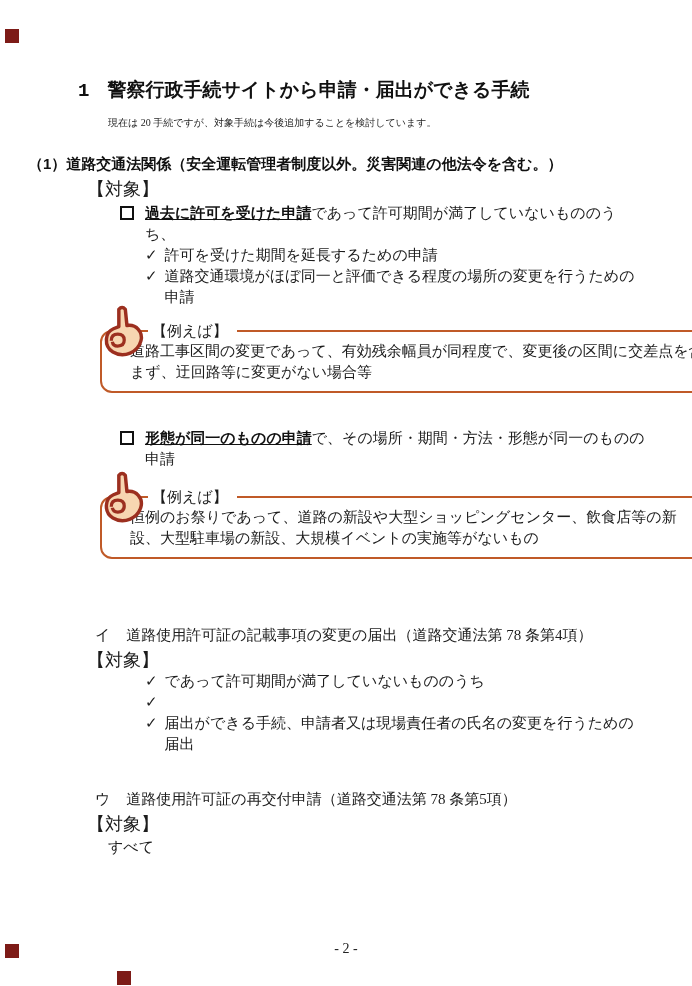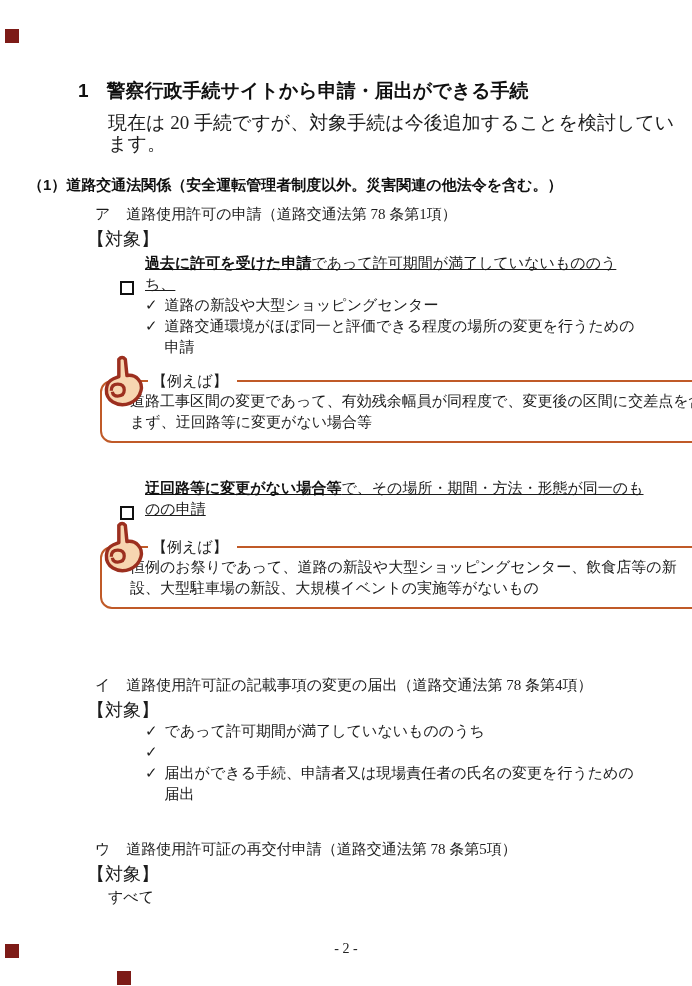--- a/index.html
+++ b/index.html
@@ -8,34 +8,34 @@
     width:692px;height:986px;
     background:#ffffff;
     overflow:hidden;
     font-family:"Liberation Serif","DejaVu Serif",serif;
     color:#1c1c1c;
     box-sizing:border-box;
   }
   .gothic{font-family:"Liberation Sans","DejaVu Sans",sans-serif;font-weight:bold;}
   .content{padding-top:78px;}
 
-  .doc-title{margin:0 0 0 78px;font-size:19px;line-height:26px;color:#111;}
+  .doc-title{margin:0 0 0 78px;font-size:19px;line-height:26px;color:#111;font-family:Liberation Mono, monospace;}
   .doc-title .num{display:inline-block;margin-right:18px;}
 
-  .intro{margin:8px 0 0 108px;font-size:19px;line-height:21px;}
+  .intro{margin:8px 0 0 108px;font-size:10px;line-height:21px;}
 
   .sec-heading{margin:20px 0 0 28px;font-size:15px;line-height:22px;color:#111;}
 
   .item-line{margin:8px 0 0 95px;font-size:15px;line-height:21px;}
   .item-line .kana{display:inline-block;margin-right:16px;}
 
   .target-label{margin:4px 0 0 87px;font-size:18px;line-height:21px;}
   .target-value{margin:2px 0 0 108px;font-size:15px;line-height:21px;}
 
-  .check-row{margin:2px 0 0 120px;width:525px;display:flex;align-items:flex-end;font-size:15px;line-height:21px;text-decoration:underline;}
+  .check-row{margin:2px 0 0 120px;width:525px;display:flex;align-items:flex-start;font-size:15px;line-height:21px;}
   .cbox{flex:none;width:10px;height:10px;border:2px solid #111;margin:4px 11px 0 0;}
   .check-row .strong{font-family:"Liberation Sans","DejaVu Sans",sans-serif;font-weight:bold;text-decoration:underline;color:#111;}
 
   .sub-checks{margin:0 0 0 145px;width:500px;font-size:15px;line-height:21px;}
   .sub-check{display:flex;align-items:flex-start;}
   .tick{flex:none;margin-right:7px;color:#222;}
 
   .example-box{
     position:relative;
     margin:22px 0 14px 100px;
@@ -82,35 +82,32 @@
   <div class="content">
 
     <div class="doc-title gothic">
       <span class="num">1</span><span>警察行政手続サイトから申請・届出ができる手続</span>
     </div>
 
     <div class="intro">現在は 20 手続ですが、対象手続は今後追加することを検討しています。</div>
 
     <div class="sec-heading gothic">（1）道路交通法関係（安全運転管理者制度以外。災害関連の他法令を含む。）</div>
 
-    <div class="item-line">
-      <span class="kana">ア</span><span>道路使用許可の申請（道路交通法第 78 条第1項）</span>
-    </div>
 
     <div class="target-label">【対象】</div>
 
     <div class="check-row">
       <span class="cbox"></span>
       <span><span class="strong">過去に許可を受けた申請</span><span>であって許可期間が満了していないもののうち、</span></span>
     </div>
 
     <div class="sub-checks">
       <div class="sub-check">
         <span class="tick">✓</span>
-        <span>道路の新設や大型ショッピングセンター</span>
+        <span>許可を受けた期間を延長するための申請</span>
       </div>
       <div class="sub-check">
         <span class="tick">✓</span>
         <span>道路交通環境がほぼ同一と評価できる程度の場所の変更を行うための申請</span>
       </div>
     </div>
 
     <div class="example-box">
       <svg class="hand-icon" viewBox="0 0 44 50" xmlns="http://www.w3.org/2000/svg">
         <path fill="#f7d6b1" stroke="#9c2f1f" stroke-width="3.2" stroke-linejoin="round" d="M20 4 q3 -3.5 6 0 l1.5 15 q6.5 -1 10.5 3.5 q4 4.5 2.5 10.5 q-2 8 -10 11.5 q-8.5 3.5 -16 -1 q-6.5 -4 -6 -12 q0.5 -7 6.5 -9.5 l5 -2 z"></path>
@@ -119,21 +116,21 @@
       <span class="example-label">【例えば】</span>
       <div class="example-items">
         <div class="example-item">・道路工事区間の変更であって、有効残余幅員が同程度で、変更後の区間に交差点を含まず、迂回路等に変更がない場合等</div>
       </div>
     </div>
 
     <div class="spacer-b"></div>
 
     <div class="check-row">
       <span class="cbox"></span>
-      <span><span class="strong">迂回路等に変更がない場合等</span><span>で、その場所・期間・方法・形態が同一のものの申請</span></span>
+      <span><span class="strong">形態が同一のものの申請</span><span>で、その場所・期間・方法・形態が同一のものの申請</span></span>
     </div>
 
     <div class="example-box second">
       <svg class="hand-icon" viewBox="0 0 44 50" xmlns="http://www.w3.org/2000/svg">
         <path fill="#f7d6b1" stroke="#9c2f1f" stroke-width="3.2" stroke-linejoin="round" d="M20 4 q3 -3.5 6 0 l1.5 15 q6.5 -1 10.5 3.5 q4 4.5 2.5 10.5 q-2 8 -10 11.5 q-8.5 3.5 -16 -1 q-6.5 -4 -6 -12 q0.5 -7 6.5 -9.5 l5 -2 z"></path>
         <path fill="none" stroke="#9c2f1f" stroke-width="3" d="M13 33 q0 -6 6 -6 q6 0 6 5.5 q0 5.5 -6 5.5 q-4.5 0 -5 -4"></path>
       </svg>
       <span class="example-label">【例えば】</span>
       <div class="example-items">
         <div class="example-item">・恒例のお祭りであって、道路の新設や大型ショッピングセンター、飲食店等の新設、大型駐車場の新設、大規模イベントの実施等がないもの</div>

